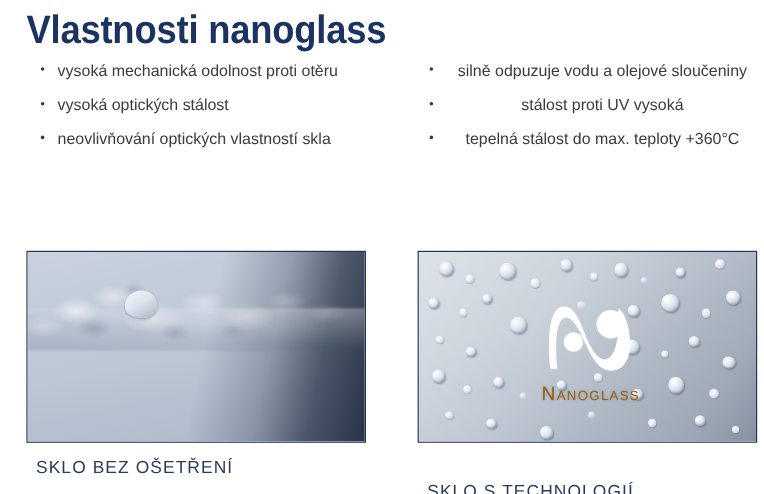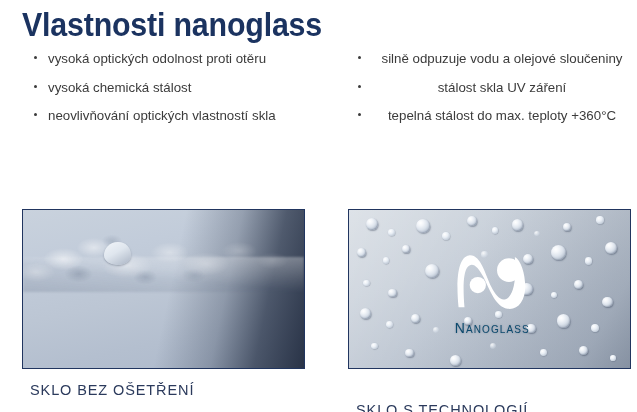--- a/index.html
+++ b/index.html
@@ -203,22 +203,22 @@
     width: 100%;
     height: 72%;
   }
   .logo-mark svg { width: 100%; height: 100%; display: block; }
   .logo-word {
     position: absolute;
     left: 0;
     bottom: 0;
     width: 100%;
     text-align: center;
-    color: #0c4a6e;
-    font-size: 14px;
+    color: #a16207;
+    font-size: 16px;
     line-height: 15px;
     font-variant: small-caps;
     letter-spacing: 1.1px;
     text-shadow: 0 0 2px rgba(60,74,96,0.45);
   }
 
   
   .caption {
     position: absolute;
     top: 381px;
@@ -233,44 +233,44 @@
 </style>
 </head>
 <body>
 
 <div id="page-title">Vlastnosti nanoglass</div>
 
 <div class="bullet-col" id="bullets-left">
 
   <div class="bullet-item">
     <span class="bullet-dot"></span>
-    <span>vysoká optických odolnost proti otěru</span>
-  </div>
-
-  <div class="bullet-item">
-    <span class="bullet-dot"></span>
-    <span>vysoká chemická stálost</span>
+    <span>vysoká mechanická odolnost proti otěru</span>
+  </div>
+
+  <div class="bullet-item">
+    <span class="bullet-dot"></span>
+    <span>vysoká optických stálost</span>
   </div>
 
   <div class="bullet-item">
     <span class="bullet-dot"></span>
     <span>neovlivňování optických vlastností skla</span>
   </div>
 </div>
 
 <div class="bullet-col" id="bullets-right">
 
   <div class="bullet-item">
     <span class="bullet-dot"></span>
     <span>silně odpuzuje vodu a olejové sloučeniny</span>
   </div>
 
   <div class="bullet-item">
     <span class="bullet-dot"></span>
-    <span>stálost skla UV záření</span>
+    <span>stálost proti UV vysoká</span>
   </div>
 
   <div class="bullet-item">
     <span class="bullet-dot"></span>
     <span>tepelná stálost do max. teploty +360°C</span>
   </div>
 </div>
 
 <div class="panel" id="panel-untreated">
   <div class="panel-surface">

